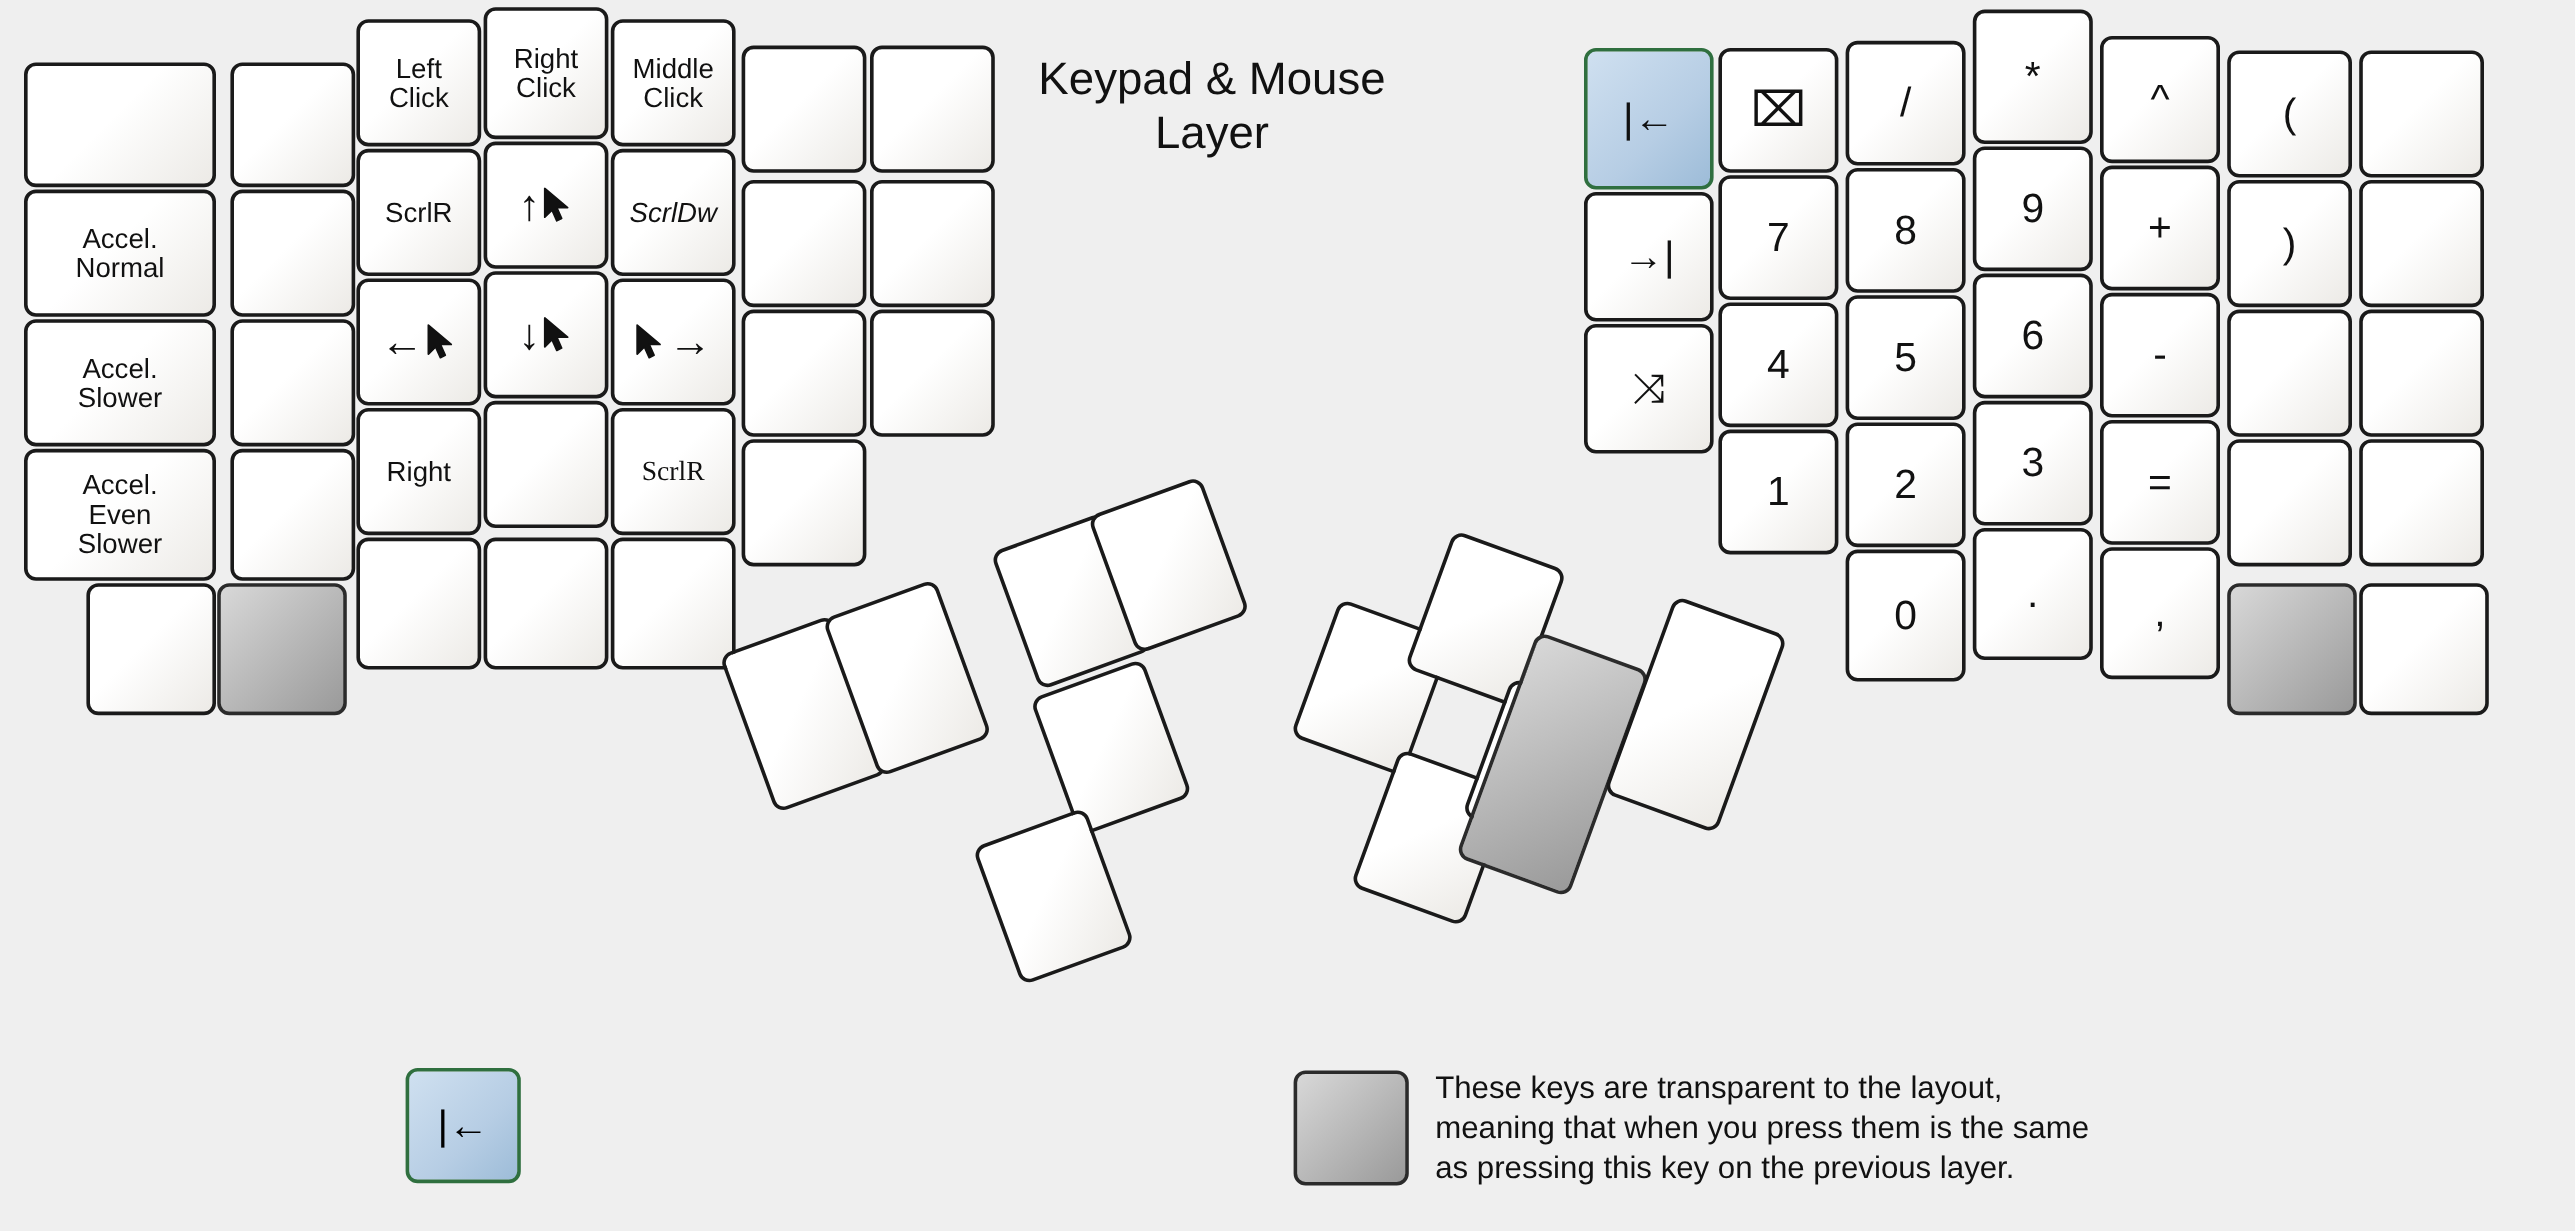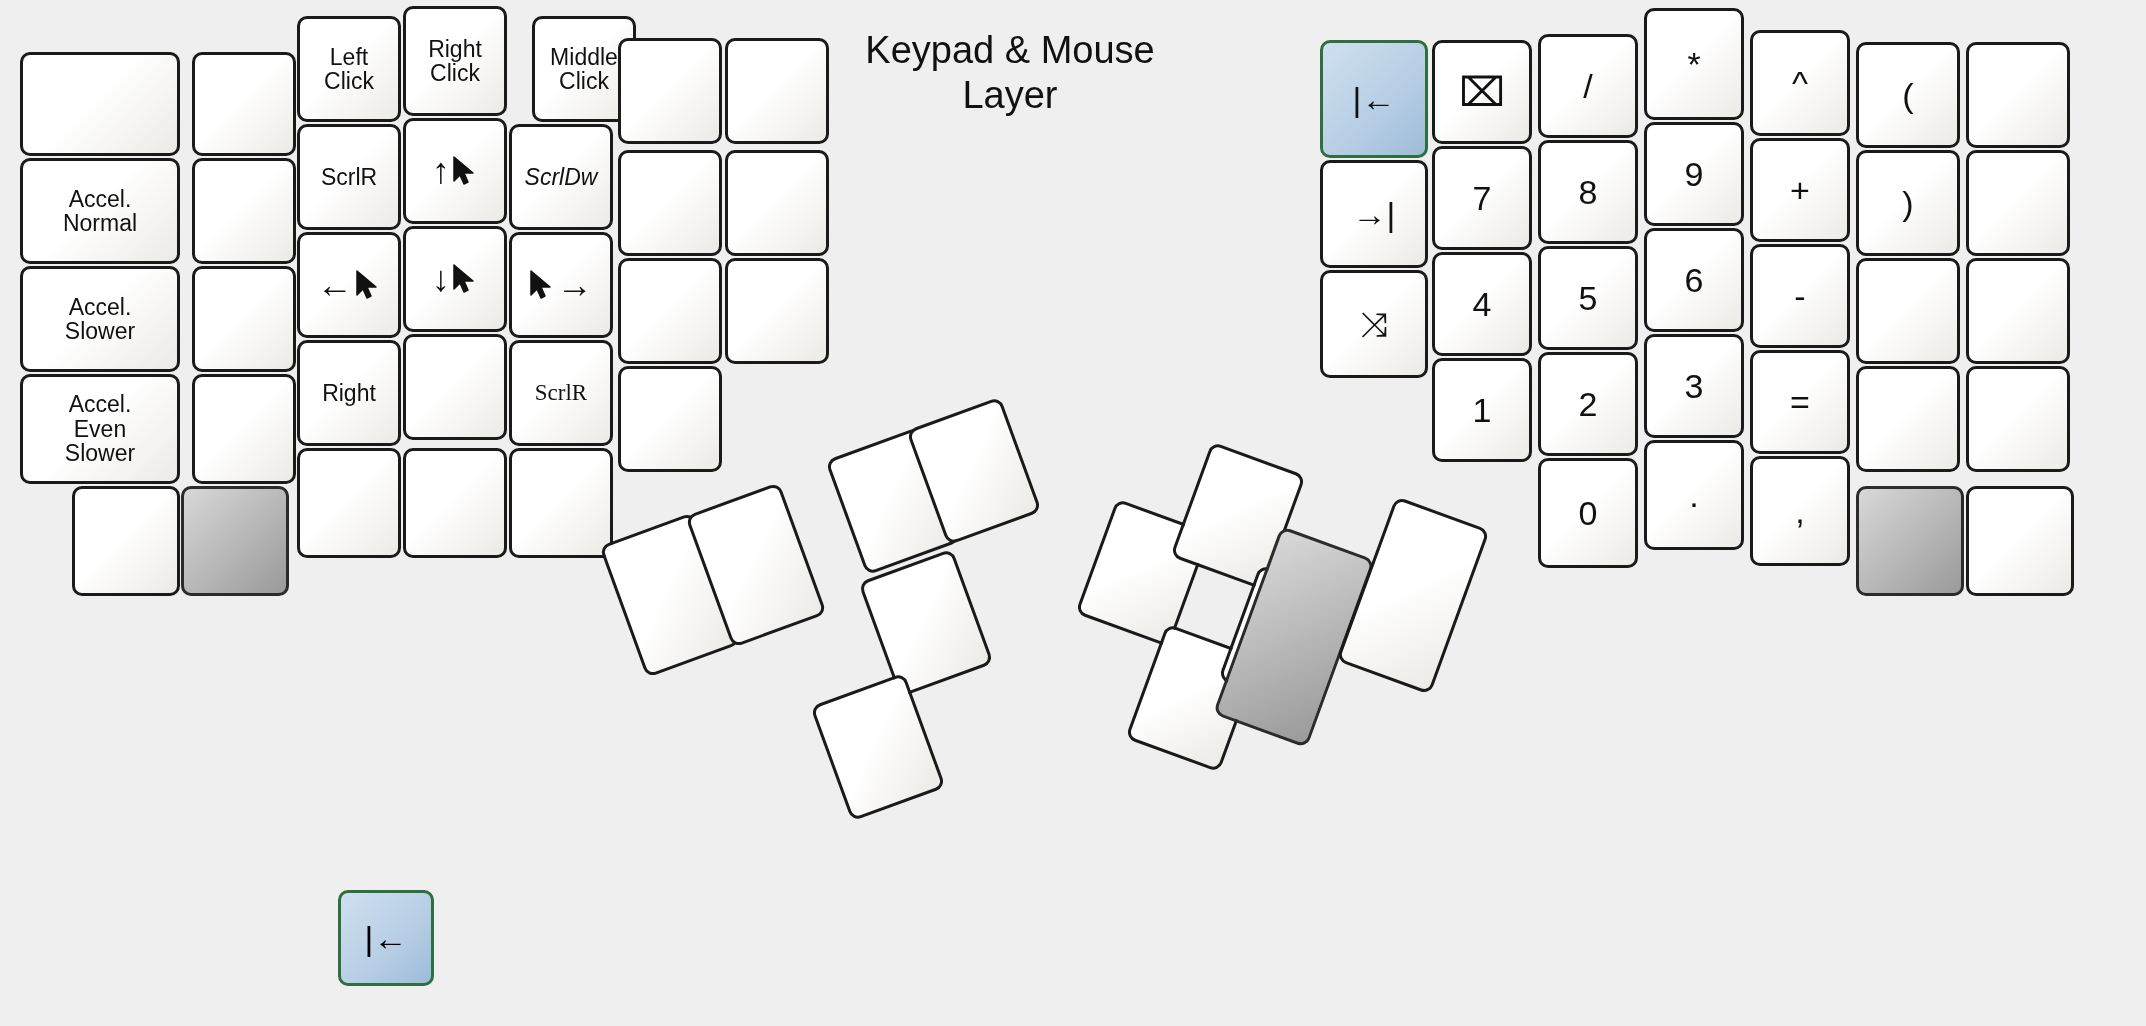--- a/index.html
+++ b/index.html
@@ -96,31 +96,31 @@
     width: 100%;
     height: 100%;
     position: relative;
   }
 </style>
 </head>
 <body>
 
 <div id="stage">
 
-  <div class="title" style="left: 800px; top: 28px; width: 420px;">Keypad &amp; Mouse
+  <div class="title" style="left: 800px; top: 44px; width: 420px;">Keypad &amp; Mouse
 Layer</div>
 
   <div id="left-keys">
       <div class="key" style="left: 20px; top: 52px; width: 160px; height: 104px;"></div>
       <div class="key" style="left: 192px; top: 52px; width: 104px; height: 104px;"></div>
       <div class="key" style="left: 297px; top: 16px; width: 104px; height: 106px;"><span style="font-size: 23px;">Left
 Click</span></div>
       <div class="key" style="left: 403px; top: 6px; width: 104px; height: 110px;"><span style="font-size: 23px;">Right
 Click</span></div>
-      <div class="key" style="left: 509px; top: 16px; width: 104px; height: 106px; margin-left: 23px;"><span style="font-size: 23px;">Middle
+      <div class="key" style="left: 509px; top: 16px; width: 104px; height: 106px;"><span style="font-size: 23px;">Middle
 Click</span></div>
       <div class="key" style="left: 618px; top: 38px; width: 104px; height: 106px;"></div>
       <div class="key" style="left: 725px; top: 38px; width: 104px; height: 106px;"></div>
       <div class="key" style="left: 20px; top: 158px; width: 160px; height: 106px;"><span style="font-size: 23px;">Accel.
 Normal</span></div>
       <div class="key" style="left: 192px; top: 158px; width: 104px; height: 106px;"></div>
       <div class="key" style="left: 297px; top: 124px; width: 104px; height: 106px;"><span style="font-size: 23px;">ScrlR</span></div>
       <div class="key" style="left: 403px; top: 118px; width: 104px; height: 106px;"><div class="glyph-row"><span style="font-size:36px;">↑</span><svg class="cursor-svg" width="26" height="30" viewBox="0 0 26 30" style="transform:rotate(0deg)">
             <path d="M2 1 L2 25 L8 19 L12 28 L16 26 L12 17 L21 17 Z" fill="#111" stroke="#111" stroke-width="1.5" stroke-linejoin="round"></path>
           </svg></div></div>
@@ -205,14 +205,22 @@
       <div class="key transparent" style="left: 1244px; top: 537px; width: 100px; height: 200px; transform: rotate(20deg);"></div>
       <div class="key" style="left: 1363px; top: 508px; width: 100px; height: 175px; transform: rotate(20deg);"></div>
     </div>
 
   <div class="legend-box" style="left: 338px; top: 890px; width: 560px;">
     <div class="legend-key highlight">
       <span>|←</span>
     </div>
   </div>
 
+  <div class="legend-box" style="left: 1078px; top: 890px; width: 800px;">
+    <div class="legend-key transparent">
+      <span></span>
+    </div>
+    <div class="legend-text">These keys are transparent to the layout,
+meaning that when you press them is the same
+as pressing this key on the previous layer.</div>
+  </div>
 
 </div>
 
 </body></html>

